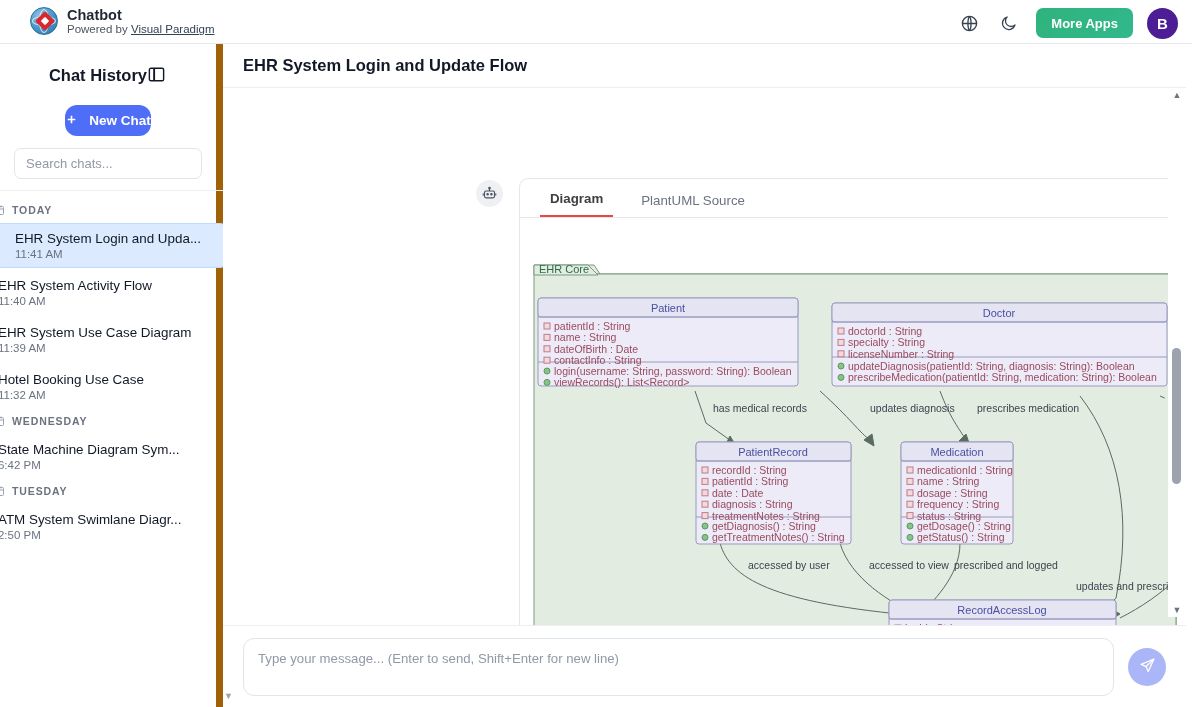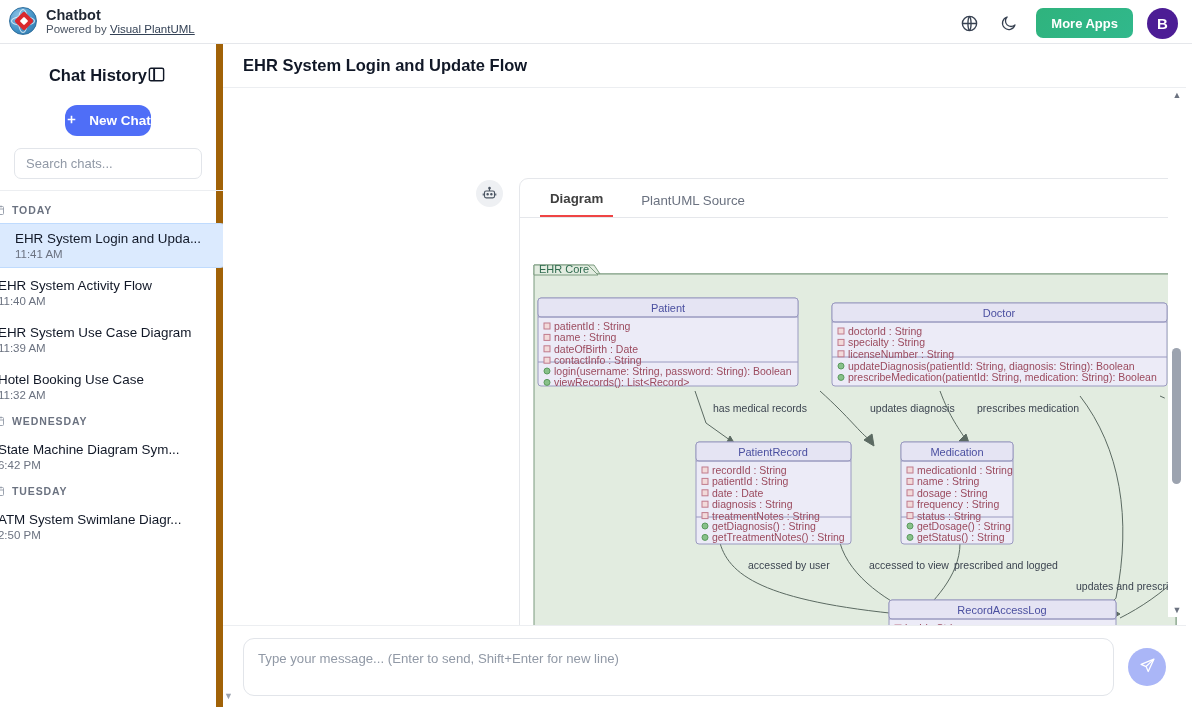--- a/index.html
+++ b/index.html
@@ -10,21 +10,21 @@
     overflow: hidden;
   }
 
   
   #topbar {
     height: 44px; width: 1192px;
     display: flex; align-items: center;
     border-bottom: 1px solid #e5e7eb;
     background: #fff; position: relative;
   }
-  #brand { display: flex; align-items: center; gap: 9px; padding-left: 9px; }
+  #brand { display: flex; align-items: center; gap: 9px; padding-left: 30px; }
   .vp-logo { width: 28px; height: 28px; position: relative; flex: none; }
   .vp-logo .globe {
     position: absolute; inset: 0; border-radius: 50%;
     background: radial-gradient(circle at 35% 30%, #8fc4e8, #3f8fc4 60%, #2f6f9e);
     border: 1px solid #2f6f9e;
   }
   .vp-logo .globe::before, .vp-logo .globe::after {
     content: ""; position: absolute; border: 1px solid rgba(255,255,255,.7);
     border-radius: 50%;
   }
@@ -184,21 +184,21 @@
 <body>
 
 <div id="topbar">
   <div id="brand">
     <div class="vp-logo">
       <div class="globe"></div>
         <div class="diamond"></div>
     </div>
     <div id="brand-text">
       <div id="brand-title">Chatbot</div>
-      <div id="brand-sub"><span>Powered by </span><a href="#">Visual PlantUML</a></div>
+      <div id="brand-sub"><span>Powered by </span><a href="#">Visual Paradigm</a></div>
     </div>
   </div>
   <div id="top-right">
     <div class="icon-btn">
       <svg width="19" height="19" viewBox="0 0 24 24" fill="none" stroke="currentColor" stroke-width="1.7">
         <circle cx="12" cy="12" r="9"></circle>
           <path d="M3 12h18M12 3c2.6 2.8 2.6 15.2 0 18M12 3c-2.6 2.8-2.6 15.2 0 18"></path>
       </svg>
     </div>
     <div class="icon-btn">

